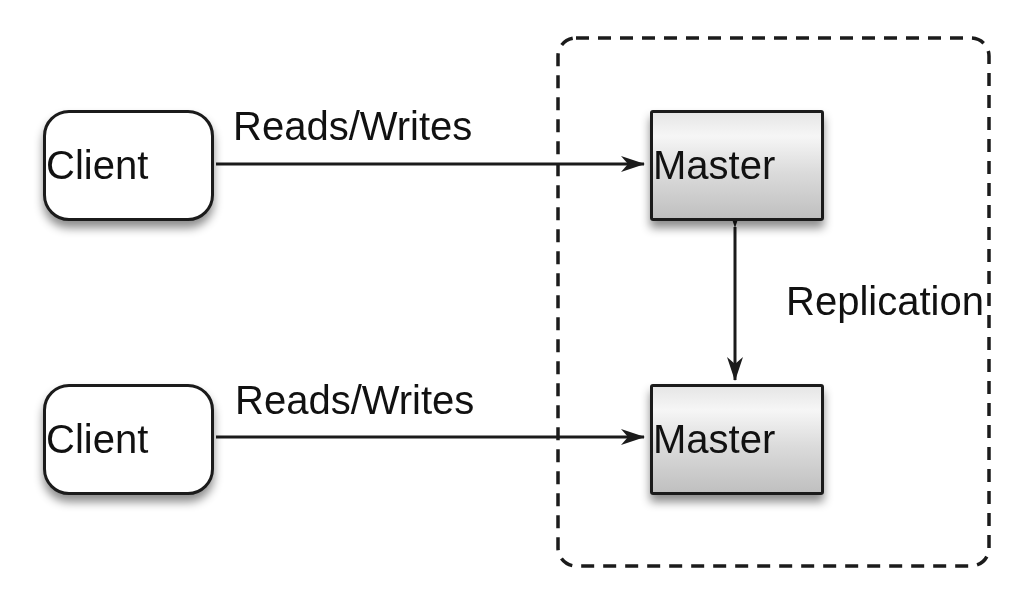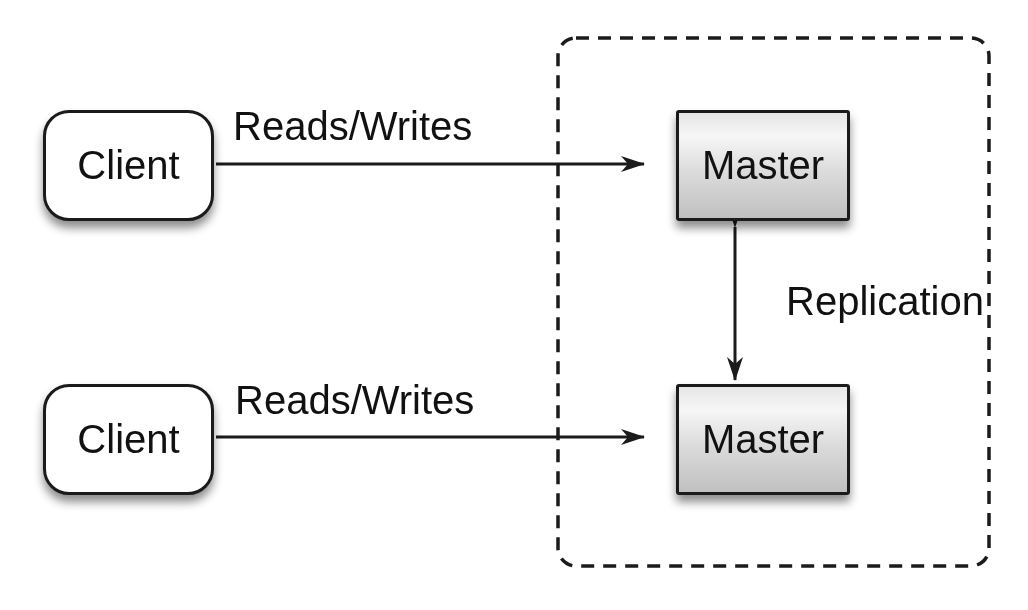--- a/index.html
+++ b/index.html
@@ -12,38 +12,37 @@
     position: relative;
     width: 1028px;
     height: 610px;
     background: #ffffff;
     overflow: hidden;
   }
   .node {
     position: absolute;
     display: flex;
     align-items: center;
-    justify-content: center;
     border: 3px solid #1b1b1b;
     font-size: 40px;
     color: #111111;
     box-shadow: 0 7px 10px rgba(0,0,0,0.45);
     box-sizing: border-box;
   }
   .client {
     left: 43px;
     width: 171px;
     height: 111px;
     background: #ffffff;
     border-radius: 26px;
   }
   .client1 { top: 110px; }
   .client2 { top: 384px; }
   .master {
-    left: 676px;
+    left: 650px;
     width: 174px;
     height: 111px;
     background: linear-gradient(180deg, #e6e6e6 0%, #f6f6f6 22%, #dcdcdc 55%, #c0c0c0 100%);
     border-radius: 3px;
   }
   .master1 { top: 110px; }
   .master2 { top: 384px; }
   .edge-label {
     position: absolute;
     font-size: 40px;

